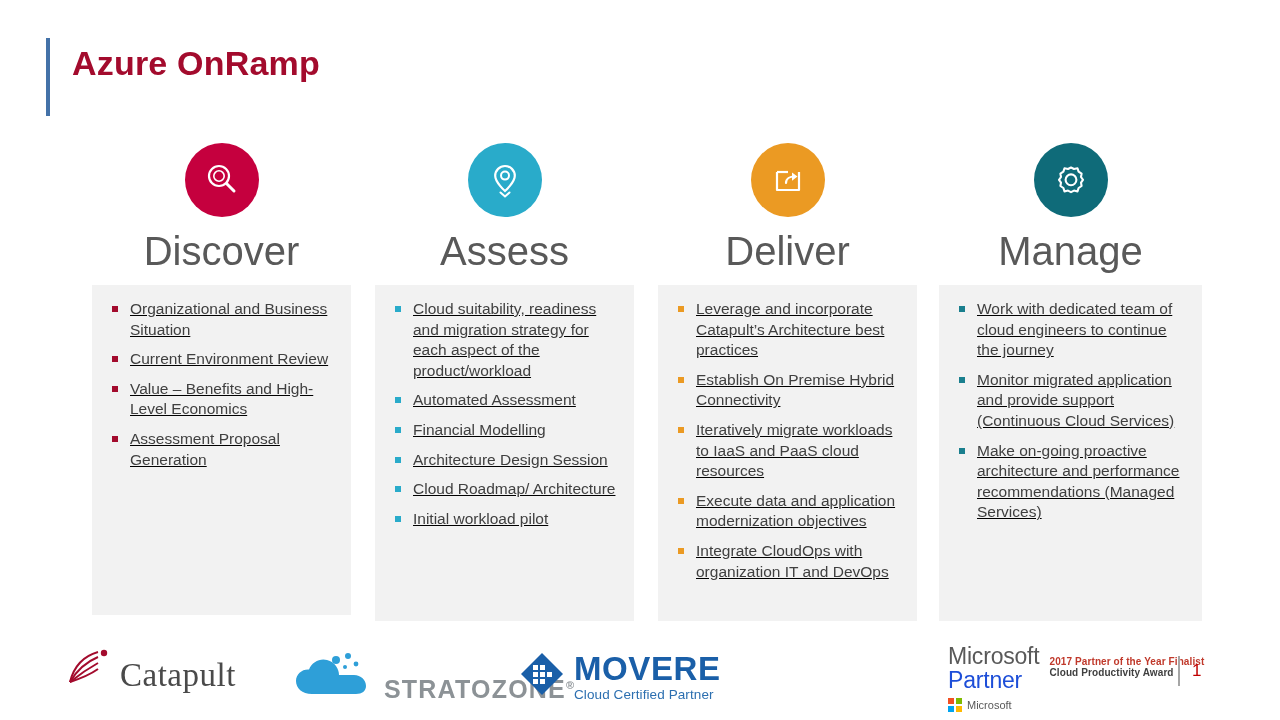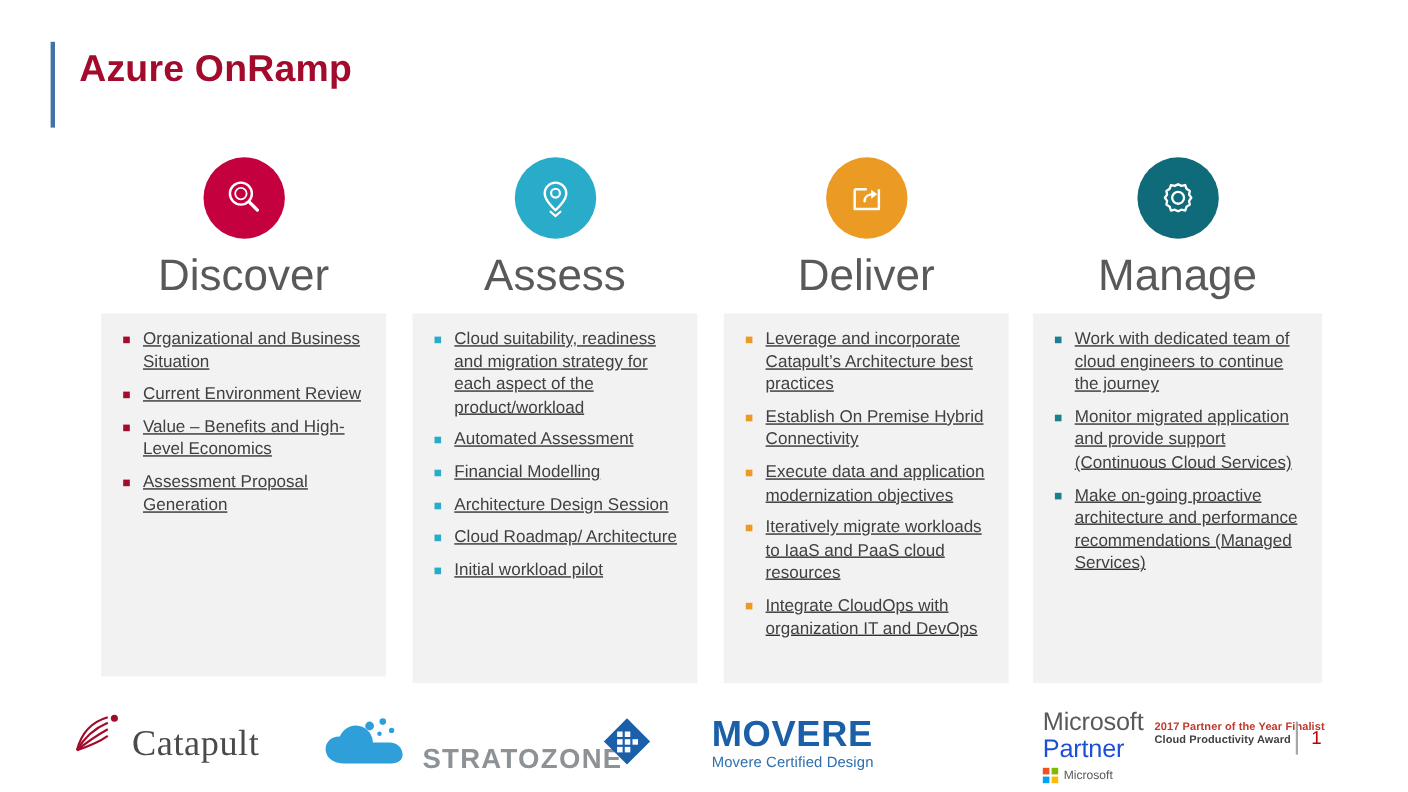--- a/index.html
+++ b/index.html
@@ -140,25 +140,24 @@
     font-weight: bold;
     margin-left: 6px;
     margin-bottom: 2px;
   }
   .strato-word sup {
     font-size: 11px;
     vertical-align: super;
   }
   .logo-movere {
     position: absolute;
-    left: 546px;
+    left: 518px;
     top: 14px;
     display: flex;
-    align-items: flex-start;
-    gap: 45px;
+    align-items: flex-end;
   }
   .movere-text { margin-left: 8px; }
   .movere-word {
     font-size: 33px;
     font-weight: bold;
     color: #1a5fa8;
     letter-spacing: 0.6px;
     line-height: 1;
   }
   .movere-sub {
@@ -301,22 +300,22 @@
           <path d="M18 23 C18 18.5 22 16.5 26.5 16.5" fill="none" stroke="#ffffff" stroke-width="2.2" stroke-linecap="round"></path>
           <path d="M24 12.5 L29.5 16.6 L24 20.7 Z" fill="#ffffff"></path>
         </svg>
       </span>
     </div>
     <div class="col-head">Deliver</div>
     <div class="panel tall">
       <ul class="bullets" style="--bullet:#eb9a23">
         <li>Leverage and incorporate Catapult’s Architecture best practices</li>
         <li>Establish On Premise Hybrid Connectivity</li>
+        <li>Iteratively migrate workloads to IaaS and PaaS cloud resources</li>
         <li>Execute data and application modernization objectives</li>
-        <li>Iteratively migrate workloads to IaaS and PaaS cloud resources</li>
         <li>Integrate CloudOps with organization IT and DevOps</li>
       </ul>
     </div>
   </div>
 
   <div class="col">
     <div class="circle" style="background:#0f6b79">
       <span>
         <svg width="40" height="40" viewBox="0 0 40 40">
           <g fill="none" stroke="#ffffff" stroke-width="2.1" stroke-linejoin="round">
@@ -378,21 +377,21 @@
           <rect x="15" y="22" width="5" height="5"></rect>
           <rect x="22" y="22" width="5" height="5"></rect>
           <rect x="29" y="22" width="5" height="5"></rect>
           <rect x="22" y="29" width="5" height="5"></rect>
           <rect x="15" y="29" width="5" height="5"></rect>
         </g>
       </svg>
     </span>
     <span class="movere-text">
       <span class="movere-word">MOVERE</span>
-      <div class="movere-sub">Movere Certified Design</div>
+      <div class="movere-sub">Cloud Certified Partner</div>
     </span>
   </div>
 
   <div class="logo-msft">
     <span class="msft-names">
       <div class="msft-microsoft">Microsoft</div>
       <div class="msft-partner">Partner</div>
       <div class="msft-squares">
         <span class="sq-grid">
           <span class="sq" style="background:#f25022"></span>

